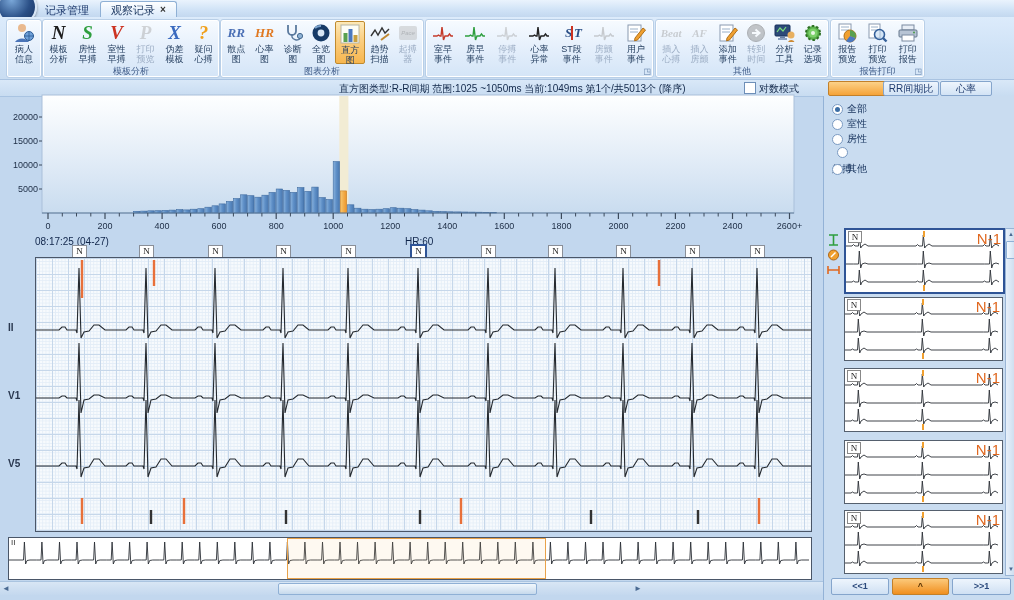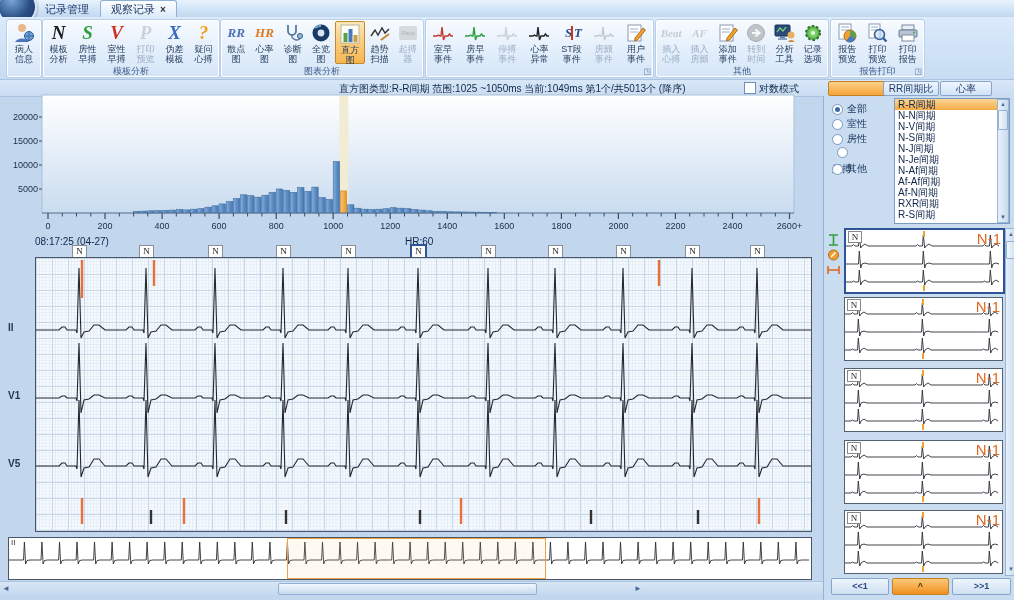--- a/index.html
+++ b/index.html
@@ -6,21 +6,21 @@
   body{width:1014px;height:600px;position:relative;overflow:hidden;
        font-family:"Liberation Sans",sans-serif;background:#c2d7ee;
        -webkit-font-smoothing:antialiased;}
   .abs{position:absolute;}
   
   #titlebar{position:absolute;left:0;top:0;width:1014px;height:17px;
     background:linear-gradient(#eaf3fd,#cfe2f6 60%,#c3d8ef);border-bottom:1px solid #9db9da;}
   #orb{position:absolute;left:-3px;top:-12px;width:36px;height:34px;border-radius:50%;
     background:radial-gradient(circle at 35% 30%,#7aa7d8,#2a4f86 55%,#16305c);
     border:2px solid #d7e5f5;box-shadow:0 1px 3px rgba(0,0,0,.4);}
-  #tabs{position:absolute;left:34px;top:1px;height:16px;display:flex;align-items:flex-end;}
+  #tabs{position:absolute;left:34px;top:1px;height:16px;display:flex;}
   .tab{padding:1px 10px 0 10px;font-size:11px;color:#1f3b6e;display:flex;align-items:center;gap:5px;
     border:1px solid transparent;border-bottom:none;border-radius:3px 3px 0 0;}
   .tab.active{background:linear-gradient(#fdfeff,#dcebfb);border-color:#8fb0d5;color:#16325c;}
   .tclose{color:#333;font-weight:bold;font-size:10px;line-height:10px;}
   
   #ribbon{position:absolute;left:0;top:17px;width:1014px;height:62px;
     background:linear-gradient(#dcebfb,#cfe2f6 55%,#c9ddf2);border-bottom:1px solid #a9c3e1;}
   .rgroup{position:absolute;top:2px;height:57px;border:1px solid #b9cfe7;border-radius:3px;
     background:linear-gradient(#f7fbff,#e3eefb 55%,#d4e5f7);box-shadow:inset 0 0 0 1px #fff;}
   .rbtns{position:absolute;left:1px;top:1px;right:1px;height:43px;display:flex;}
@@ -645,38 +645,20 @@
       <span>房性</span>
     </label>
     <label class="radio" style="top: 51px; flex-direction: column;">
       <span class="rdot"></span>
       <span>起搏</span>
     </label>
     <label class="radio" style="top: 66px;">
       <span class="rdot"></span>
       <span>其他</span>
     </label>
-    <div id="intervalList">
-      <div class="li sel">R-R间期</div>
-      <div class="li">N-N间期</div>
-      <div class="li">N-V间期</div>
-      <div class="li">N-S间期</div>
-      <div class="li">N-J间期</div>
-      <div class="li">N-Je间期</div>
-      <div class="li">N-Af间期</div>
-      <div class="li">Af-Af间期</div>
-      <div class="li">Af-N间期</div>
-      <div class="li">RXR间期</div>
-      <div class="li">R-S间期</div>
-      <div class="vsb" style="right:0;top:0;width:10px;height:122px;">
-     <div class="sbarrow" style="top:0;">▲</div>
-     <div class="sbthumb" style="top:10px;height:18px;"></div>
-     <div class="sbarrow" style="bottom:0;">▼</div>
-      </div>
-    </div>
     <div class="toolico" style="top: 138px;">
       <svg width="13" height="12" viewBox="0 0 13 12">
         <path d="M2 1 h9 M6.5 1 v10 M2 11 h9" stroke="#2e9e3e" stroke-width="1.6" fill="none"></path>
       </svg>
     </div>
     <div class="toolico" style="top: 153px;">
       <svg width="13" height="12" viewBox="0 0 13 12">
         <circle cx="6.5" cy="6" r="5" fill="#f0a030" stroke="#b06818"></circle>
         <path d="M4 8 L8.5 3.5" stroke="#fff" stroke-width="1.4"></path>
       </svg>

